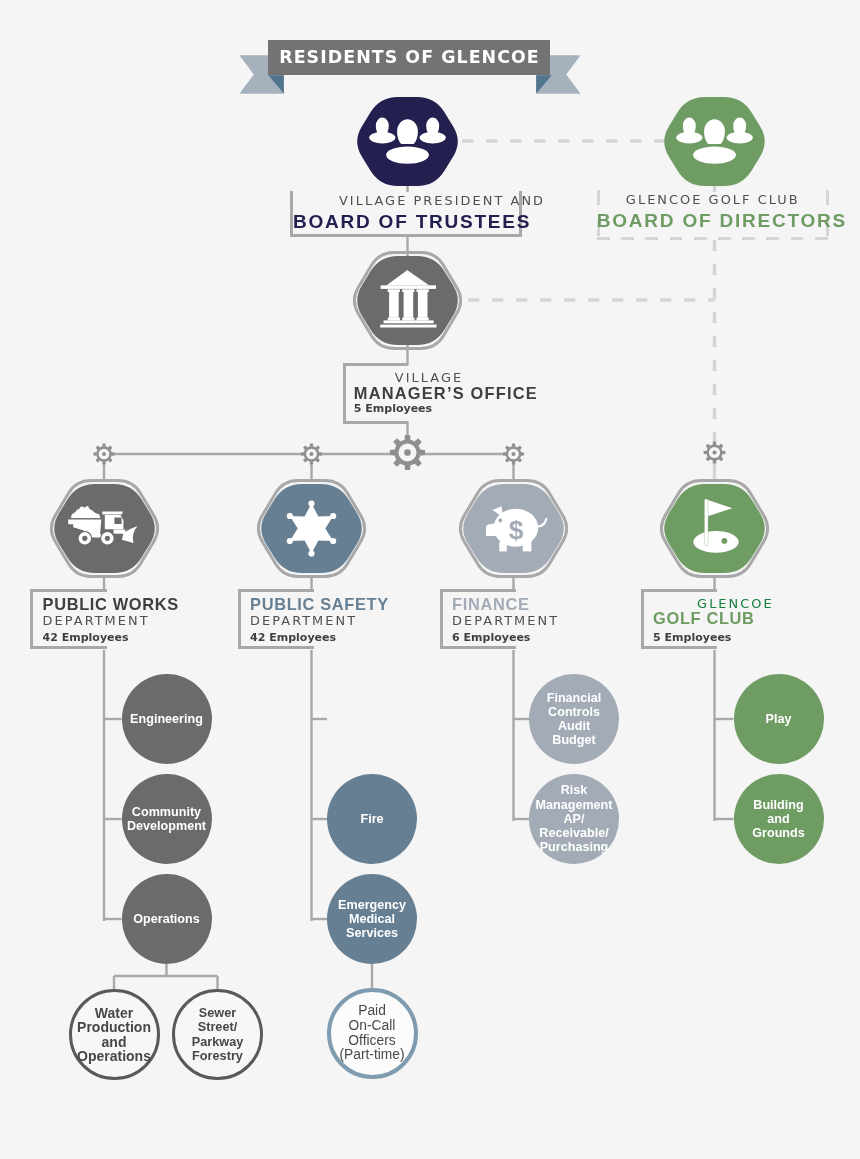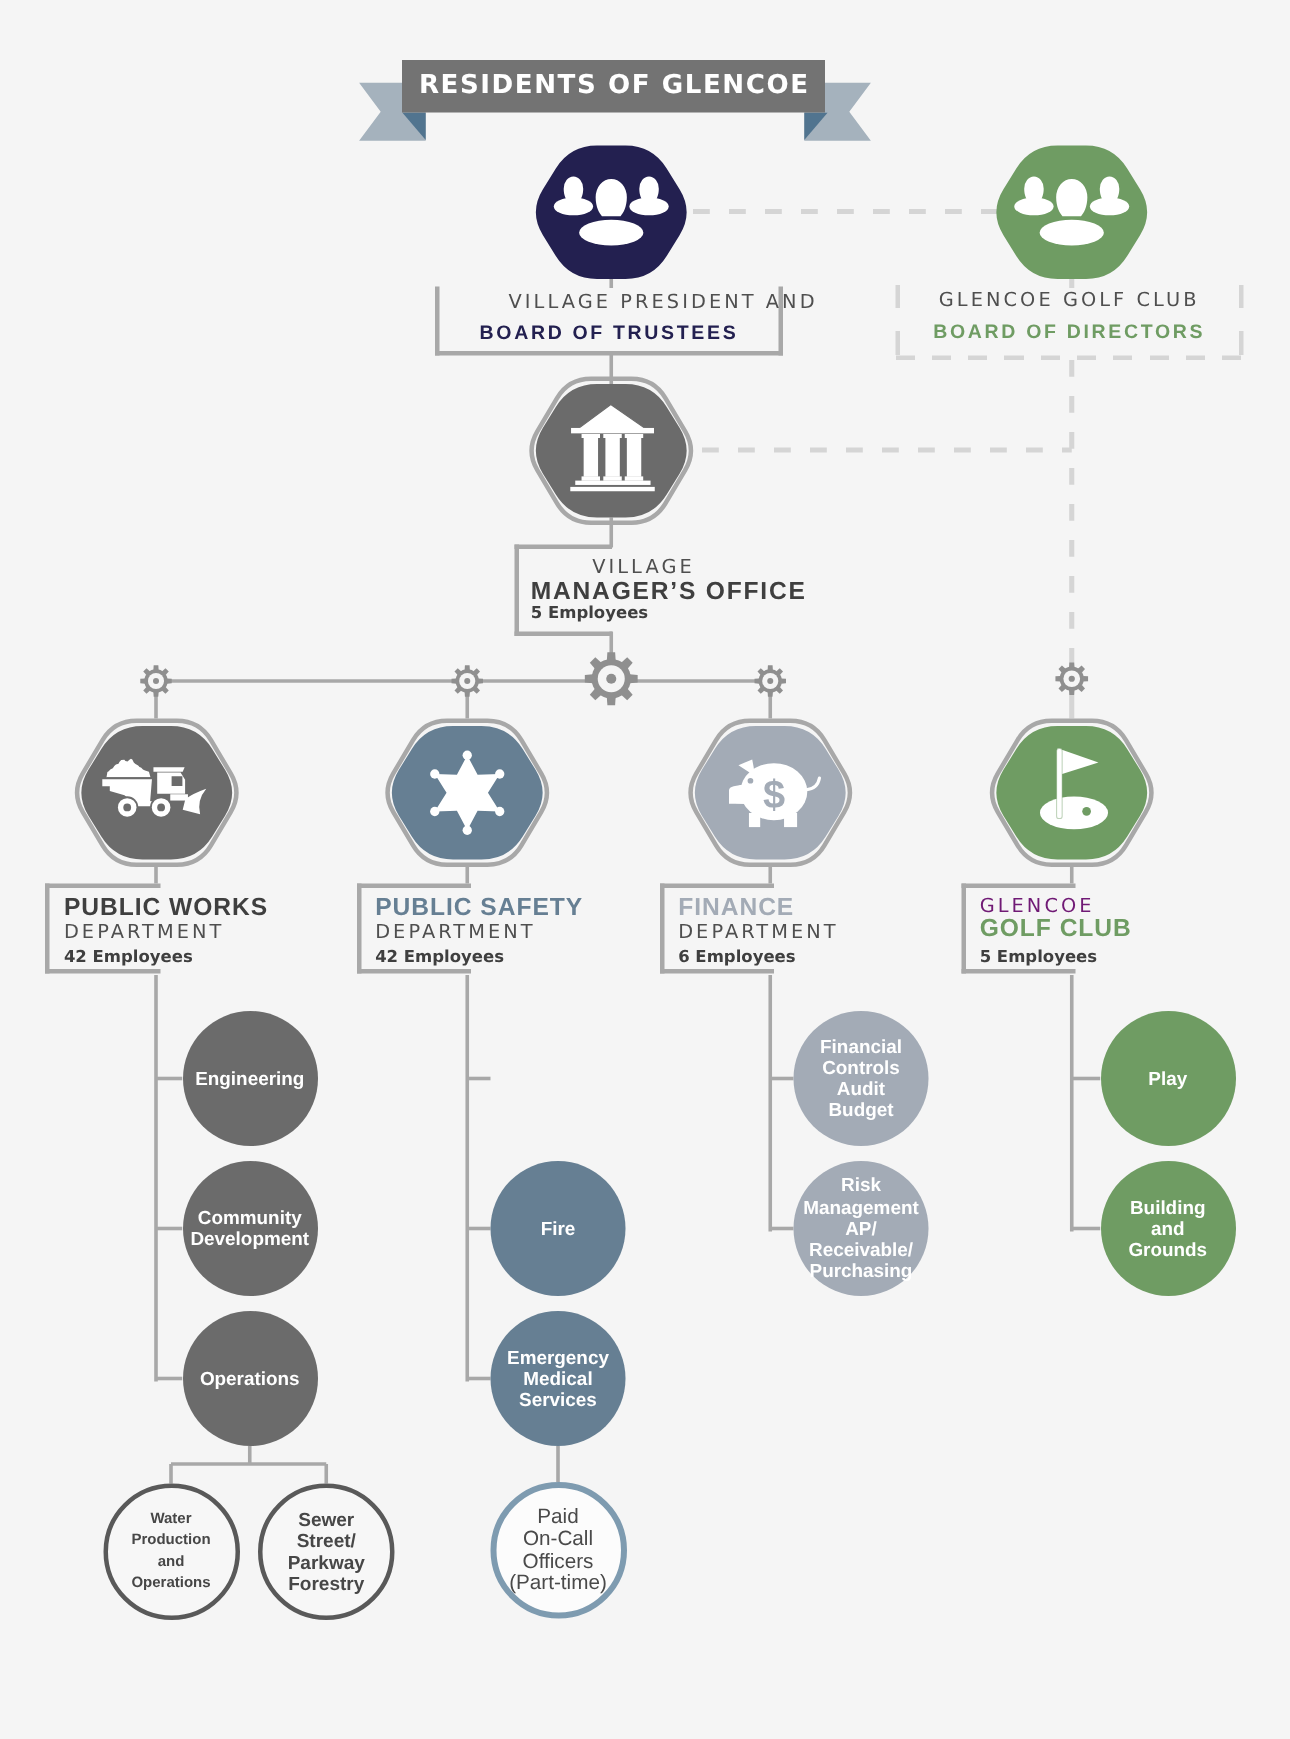--- a/index.html
+++ b/index.html
@@ -17,21 +17,21 @@
   #ribbon-title{position:absolute;left:28.6px;top:0;width:282px;height:35.4px;
       background:#737373;color:#ffffff;font-size:17.4px;font-weight:bold;
       letter-spacing:1.05px;text-align:center;line-height:35.6px;text-indent:1.05px;white-space:nowrap;
       z-index:3;box-sizing:border-box;}
 
   
   .lbl{position:absolute;box-sizing:border-box;}
   .lbl .l1{font-size:12.9px;letter-spacing:2.05px;color:#4f4f4f;white-space:nowrap;}
   .lbl .l2{font-family:"Liberation Sans",sans-serif;font-size:16.4px;font-weight:bold;
            letter-spacing:0.65px;white-space:nowrap;}
-  .lbl .l2w{font-family:"Liberation Sans",sans-serif;font-size:13px;font-weight:bold;
+  .lbl .l2w{font-family:"Liberation Sans",sans-serif;font-size:19px;font-weight:bold;
            letter-spacing:1.78px;white-space:nowrap;}
   .lbl .emp{font-size:11px;font-weight:bold;color:#3f3f3f;letter-spacing:0;white-space:nowrap;}
 
   
   .circ{position:absolute;border-radius:50%;display:flex;align-items:center;
         justify-content:center;text-align:center;color:#fff;
         font-family:"Liberation Sans",sans-serif;
         font-size:12.6px;font-weight:bold;line-height:14.2px;
         box-sizing:border-box;white-space:pre-line;}
   .circ.hollow{background:#fcfcfc;color:#4a4a4a;font-weight:normal;font-size:13.8px;line-height:14.6px;}
@@ -339,21 +339,21 @@
     <div class="abs" style="left:12.3px;top:36.9px;">
       <span class="emp">6 Employees</span>
     </div>
   </div>
 
   <div class="lbl" style="left:640.8px;top:589.3px;width:175.0px;height:59.5px;">
     <div class="abs" style="left:0;top:0;width:3px;height:59.5px;background:#a8a8a8;"></div>
     <div class="abs" style="left:0;top:0;width:76.5px;height:2.8px;background:#a8a8a8;"></div>
     <div class="abs" style="left:0;top:56.7px;width:76.5px;height:2.8px;background:#a8a8a8;"></div>
     <div class="abs" style="left:12.3px;top:4.2px;">
-      <span class="l1" style="color:#701a75;">GLENCOE</span>
+      <span class="l1" style="color:#15803d;margin-left:44px;">GLENCOE</span>
     </div>
     <div class="abs" style="left:12.3px;top:19.6px;">
       <span class="l2" style="color:#6f9c63;">GOLF CLUB</span>
     </div>
     <div class="abs" style="left:12.3px;top:36.9px;">
       <span class="emp">5 Employees</span>
     </div>
   </div>
 
   <div class="circ" style="left:121.5px;top:674.0px;width:90px;height:90px;background:#6b6b6b;"><span>Engineering</span></div>
@@ -370,21 +370,21 @@
 Budget</span></div>
   <div class="circ" style="left:529.0px;top:774.0px;width:90px;height:90px;background:#a3abb6;"><span>Risk
 Management
 AP/
 Receivable/
 Purchasing</span></div>
   <div class="circ" style="left:733.5px;top:674.0px;width:90px;height:90px;background:#6f9c63;"><span>Play</span></div>
   <div class="circ" style="left:733.5px;top:774.0px;width:90px;height:90px;background:#6f9c63;"><span>Building
 and
 Grounds</span></div>
-  <div class="circ hollow" style="left:68.5px;top:989.0px;width:91px;height:91px;border:3.4px solid #595959;color:#474747;font-weight:bold;font-size:10px;line-height:14.5px;background:#f7f7f7;"><span>Water
+  <div class="circ hollow" style="left:68.5px;top:989.0px;width:91px;height:91px;border:3.4px solid #595959;color:#474747;font-weight:bold;font-size:14px;line-height:14.5px;background:#f7f7f7;"><span>Water
 Production
 and
 Operations</span></div>
   <div class="circ hollow" style="left:172.0px;top:989.0px;width:91px;height:91px;border:3.4px solid #595959;color:#474747;font-weight:bold;font-size:12.7px;line-height:14.5px;background:#f7f7f7;"><span>Sewer
 Street/
 Parkway
 Forestry</span></div>
   <div class="circ hollow" style="left:326.5px;top:988.0px;width:91px;height:91px;border:4.2px solid #7e9bb0;color:#4a4a4a;"><span>Paid
 On-Call
 Officers

